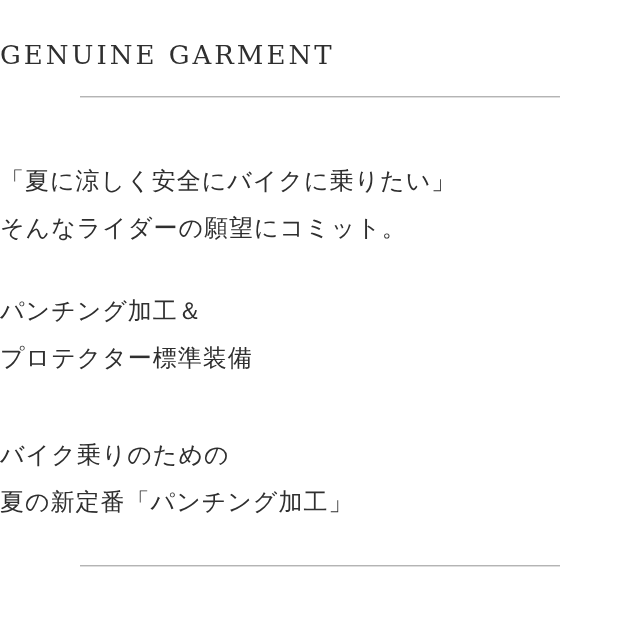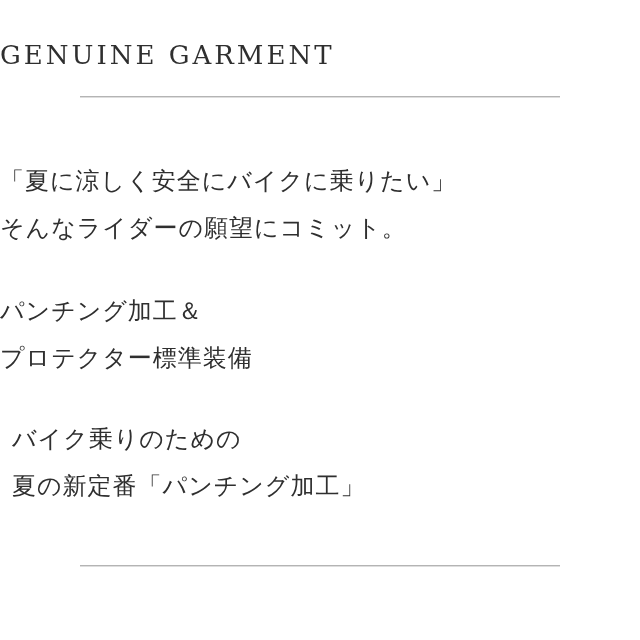--- a/index.html
+++ b/index.html
@@ -50,21 +50,21 @@
     width: 640px;
     text-align: left;
     color: var(--text_color);
     font-size: 24px;
     line-height: 47px;
     letter-spacing: 1px;
   }
   .text-block p { white-space: nowrap; }
   .block-1 { top: 158px; }
   .block-2 { top: 288px; }
-  .block-3 { top: 416px; padding-left: 12px; }
+  .block-3 { top: 432px; }
 </style>
 </head>
 <body>
 
 <div class="canvas">
 
   <h1 class="brand-title">GENUINE GARMENT</h1>
 
   <div class="rule rule-top"></div>
 

